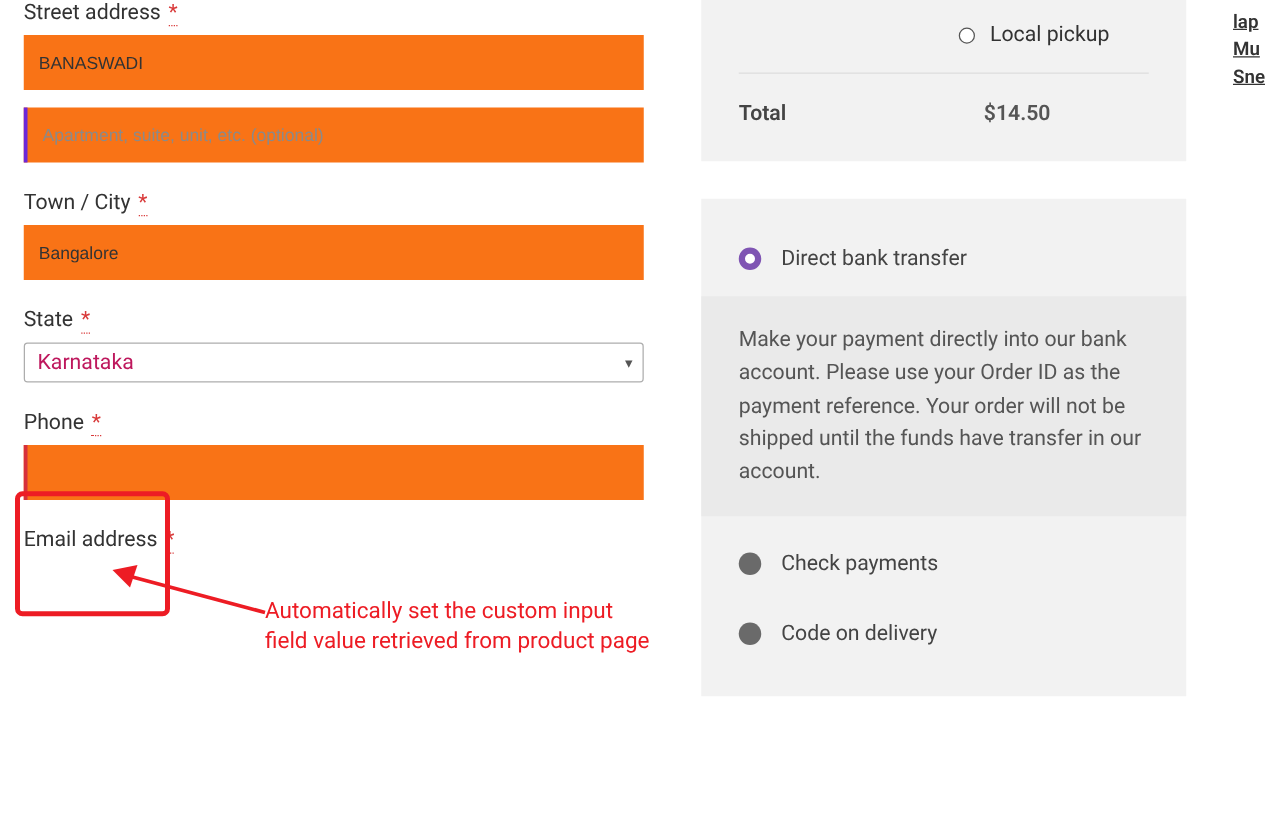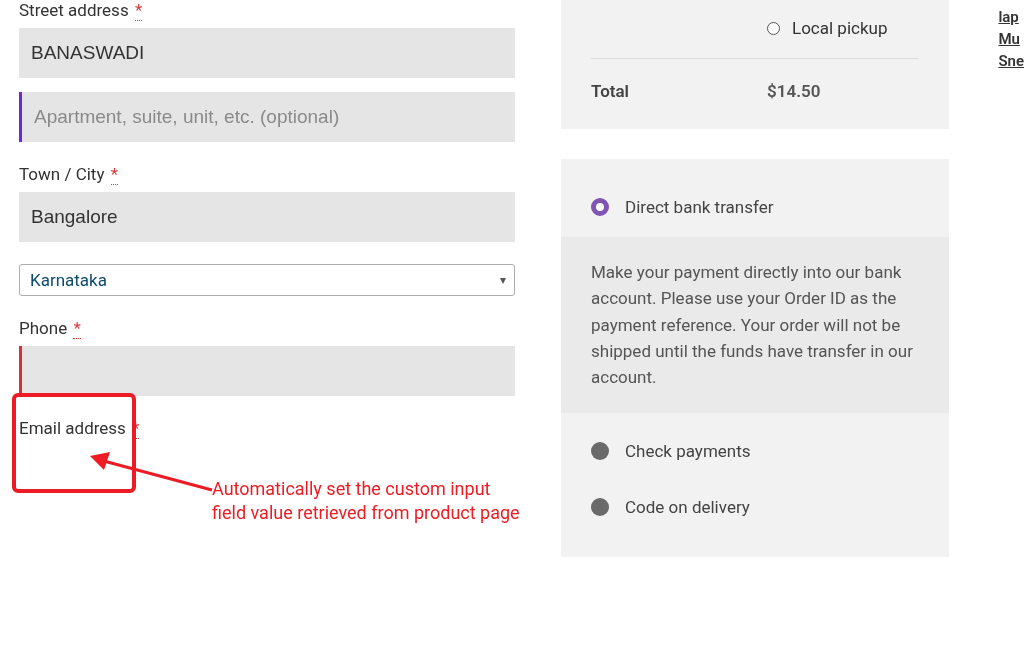--- a/index.html
+++ b/index.html
@@ -26,40 +26,40 @@
     margin-bottom: 8px;
     display: block;
   }
   .req {
     color: #d93b3b;
     border-bottom: 1px dotted #d93b3b;
     margin-left: 2px;
   }
   .txt-input {
     width: 100%;
-    background: #e5e5e5;
+    background: #f97316;
     border: none;
     padding: 14px 12px;
-    font-size: 19px;
+    font-size: 14px;
     color: #333;
     outline: none;
   }
   .txt-input::placeholder { color: #8a8a8a; }
   .txt-input.focused { border-left: 3px solid #6d28d9; }
   .txt-input.focused-invalid { border-left: 3px solid #d6303b; }
   .select-wrap {
     position: relative;
     border: 1px solid #adadad;
     border-radius: 3px;
     background: #fff;
   }
   .select-display {
     padding: 5px 10px;
     font-size: 17px;
-    color: #0c4a6e;
+    color: #be185d;
     cursor: pointer;
   }
   .select-caret {
     position: absolute;
     right: 8px;
     top: 50%;
     transform: translateY(-50%);
     font-size: 12px;
     color: #555;
   }
@@ -117,20 +117,21 @@
     border: 1px solid #555;
     border-radius: 50%;
     margin-right: 12px;
     background: #fff;
   }
   .shipping-label { color: #333; font-size: 17px; }
   .hr { border-top: 1px solid #ddd; margin-top: 20px; }
   .total-row {
     display: flex;
     padding-top: 22px;
+    gap: 20px;
   }
   .total-label { font-weight: 600; color: #444; width: 176px; }
   .total-val { font-weight: 600; color: #555; }
 
   .payment-box {
     background: #f2f2f2;
     margin-top: 30px;
     padding: 24px 0 26px 0;
   }
   .pay-option {
@@ -157,21 +158,21 @@
     background: #eaeaea;
     padding: 22px 30px;
     color: #555;
     font-size: 17px;
     line-height: 1.55;
     margin: 6px 0 14px 0;
   }
 
   .side-links {
     position: absolute;
-    right: 0;
+    right: 12px;
     top: 8px;
     font-size: 15px;
     font-weight: 600;
   }
   .side-links a {
     display: block;
     color: #333;
     text-decoration: underline;
     margin-bottom: 4px;
   }
@@ -193,20 +194,24 @@
 
   <div class="field">
     <label class="field-label">
       <span>Town / City</span>
       <span class="req">*</span>
     </label>
     <input class="txt-input" type="text" value="Bangalore" style="">
   </div>
 
   <div class="field">
+    <label class="field-label">
+      <span>State</span>
+      <span class="req">*</span>
+    </label>
     <div class="select-wrap">
       <div class="select-display">Karnataka</div>
       <span class="select-caret">▾</span>
     </div>
   </div>
 
 
   <div class="field">
     <label class="field-label">
       <span>Phone</span>

